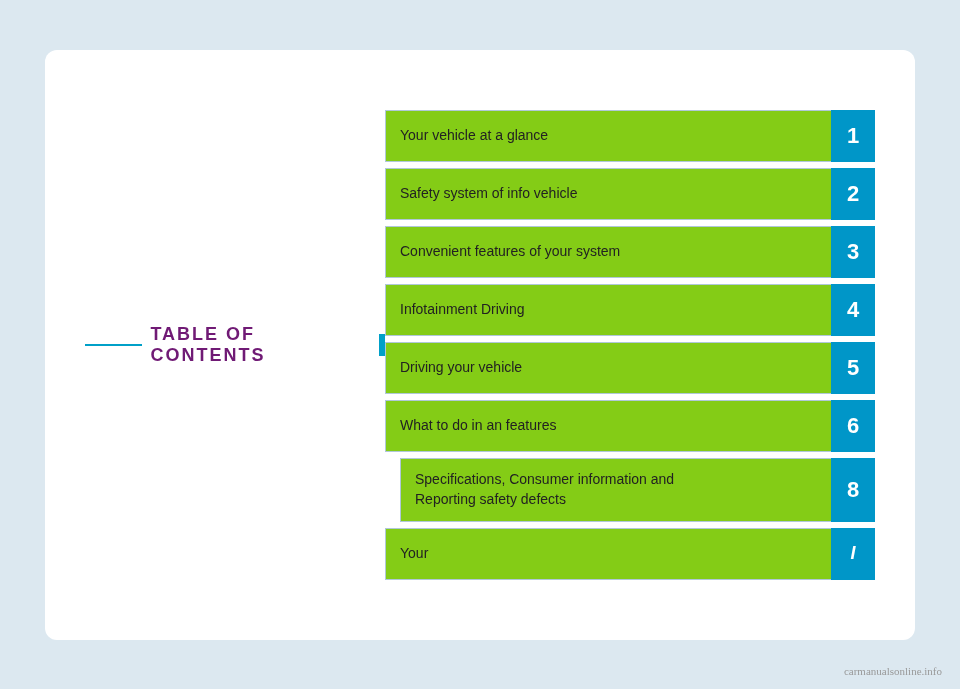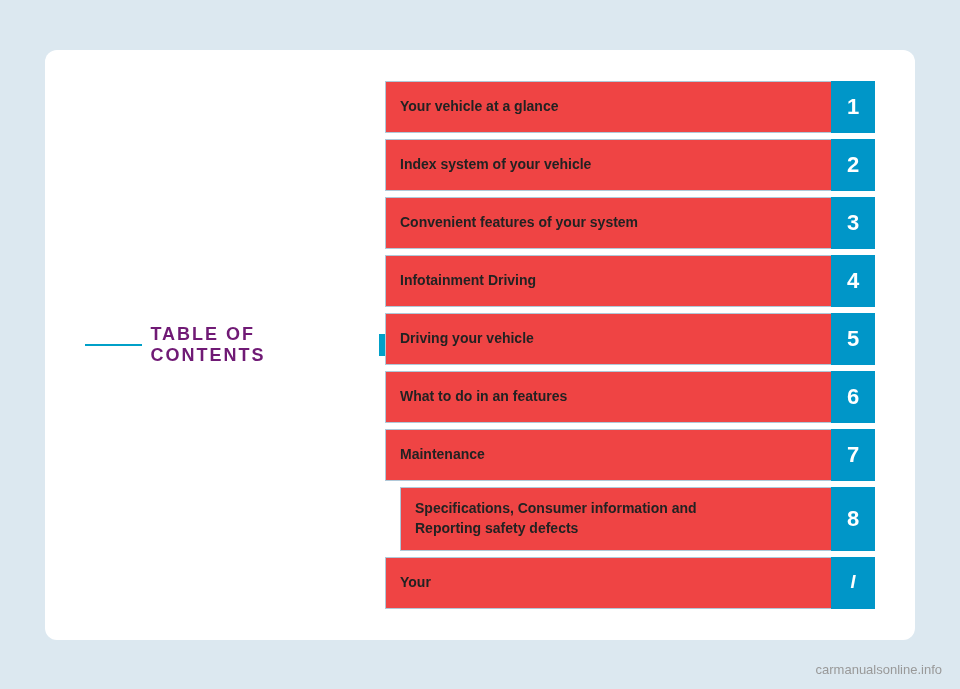--- a/index.html
+++ b/index.html
@@ -90,22 +90,21 @@
       padding-left: 15px;
     }
 
     .toc-label-box {
       flex: 1;
       border: 1.5px solid #b0c8d8;
       border-right: none;
       display: flex;
       align-items: center;
       padding: 0 14px;
-      background: #ef4444;
-      font-weight: bold;
+      background: #84cc16;
     }
 
     .toc-label-text {
       font-size: 14px;
       color: #222;
       font-family: 'Arial', sans-serif;
       line-height: 1.4;
     }
 
     .toc-number-box {
@@ -122,23 +121,23 @@
 
     .toc-number-box.index-box {
       font-size: 18px;
       font-style: italic;
     }
 
     .watermark {
       position: absolute;
       bottom: 12px;
       right: 18px;
-      font-size: 13px;
+      font-size: 11px;
       color: #999;
-      font-family: Liberation Sans, sans-serif;
+      font-family: Liberation Serif, serif;
     }
   </style>
 </head>
 <body>
 
 <div class="page-container">
   <div class="white-card">
 
     <div class="left-section">
       <div class="table-of-contents-label">
@@ -151,21 +150,21 @@
     <div class="right-section">
 
     <div class="toc-row">
           <div class="toc-label-box">
             <span class="toc-label-text">Your vehicle at a glance</span>
           </div>
           <div class="toc-number-box">1</div>
         </div>
         <div class="toc-row">
           <div class="toc-label-box">
-            <span class="toc-label-text">Index system of your vehicle</span>
+            <span class="toc-label-text">Safety system of info vehicle</span>
           </div>
           <div class="toc-number-box">2</div>
         </div>
         <div class="toc-row">
           <div class="toc-label-box">
             <span class="toc-label-text">Convenient features of your system</span>
           </div>
           <div class="toc-number-box">3</div>
         </div>
         <div class="toc-row">
@@ -178,26 +177,20 @@
           <div class="toc-label-box">
             <span class="toc-label-text">Driving your vehicle</span>
           </div>
           <div class="toc-number-box">5</div>
         </div>
         <div class="toc-row">
           <div class="toc-label-box">
             <span class="toc-label-text">What to do in an features</span>
           </div>
           <div class="toc-number-box">6</div>
-        </div>
-        <div class="toc-row">
-          <div class="toc-label-box">
-            <span class="toc-label-text">Maintenance</span>
-          </div>
-          <div class="toc-number-box">7</div>
         </div>
         <div class="toc-row tall">
           <div class="toc-label-box">
             <span class="toc-label-text">Specifications, Consumer information and<br>Reporting safety defects</span>
           </div>
           <div class="toc-number-box">8</div>
         </div>
         <div class="toc-row">
           <div class="toc-label-box">
             <span class="toc-label-text">Your</span>

